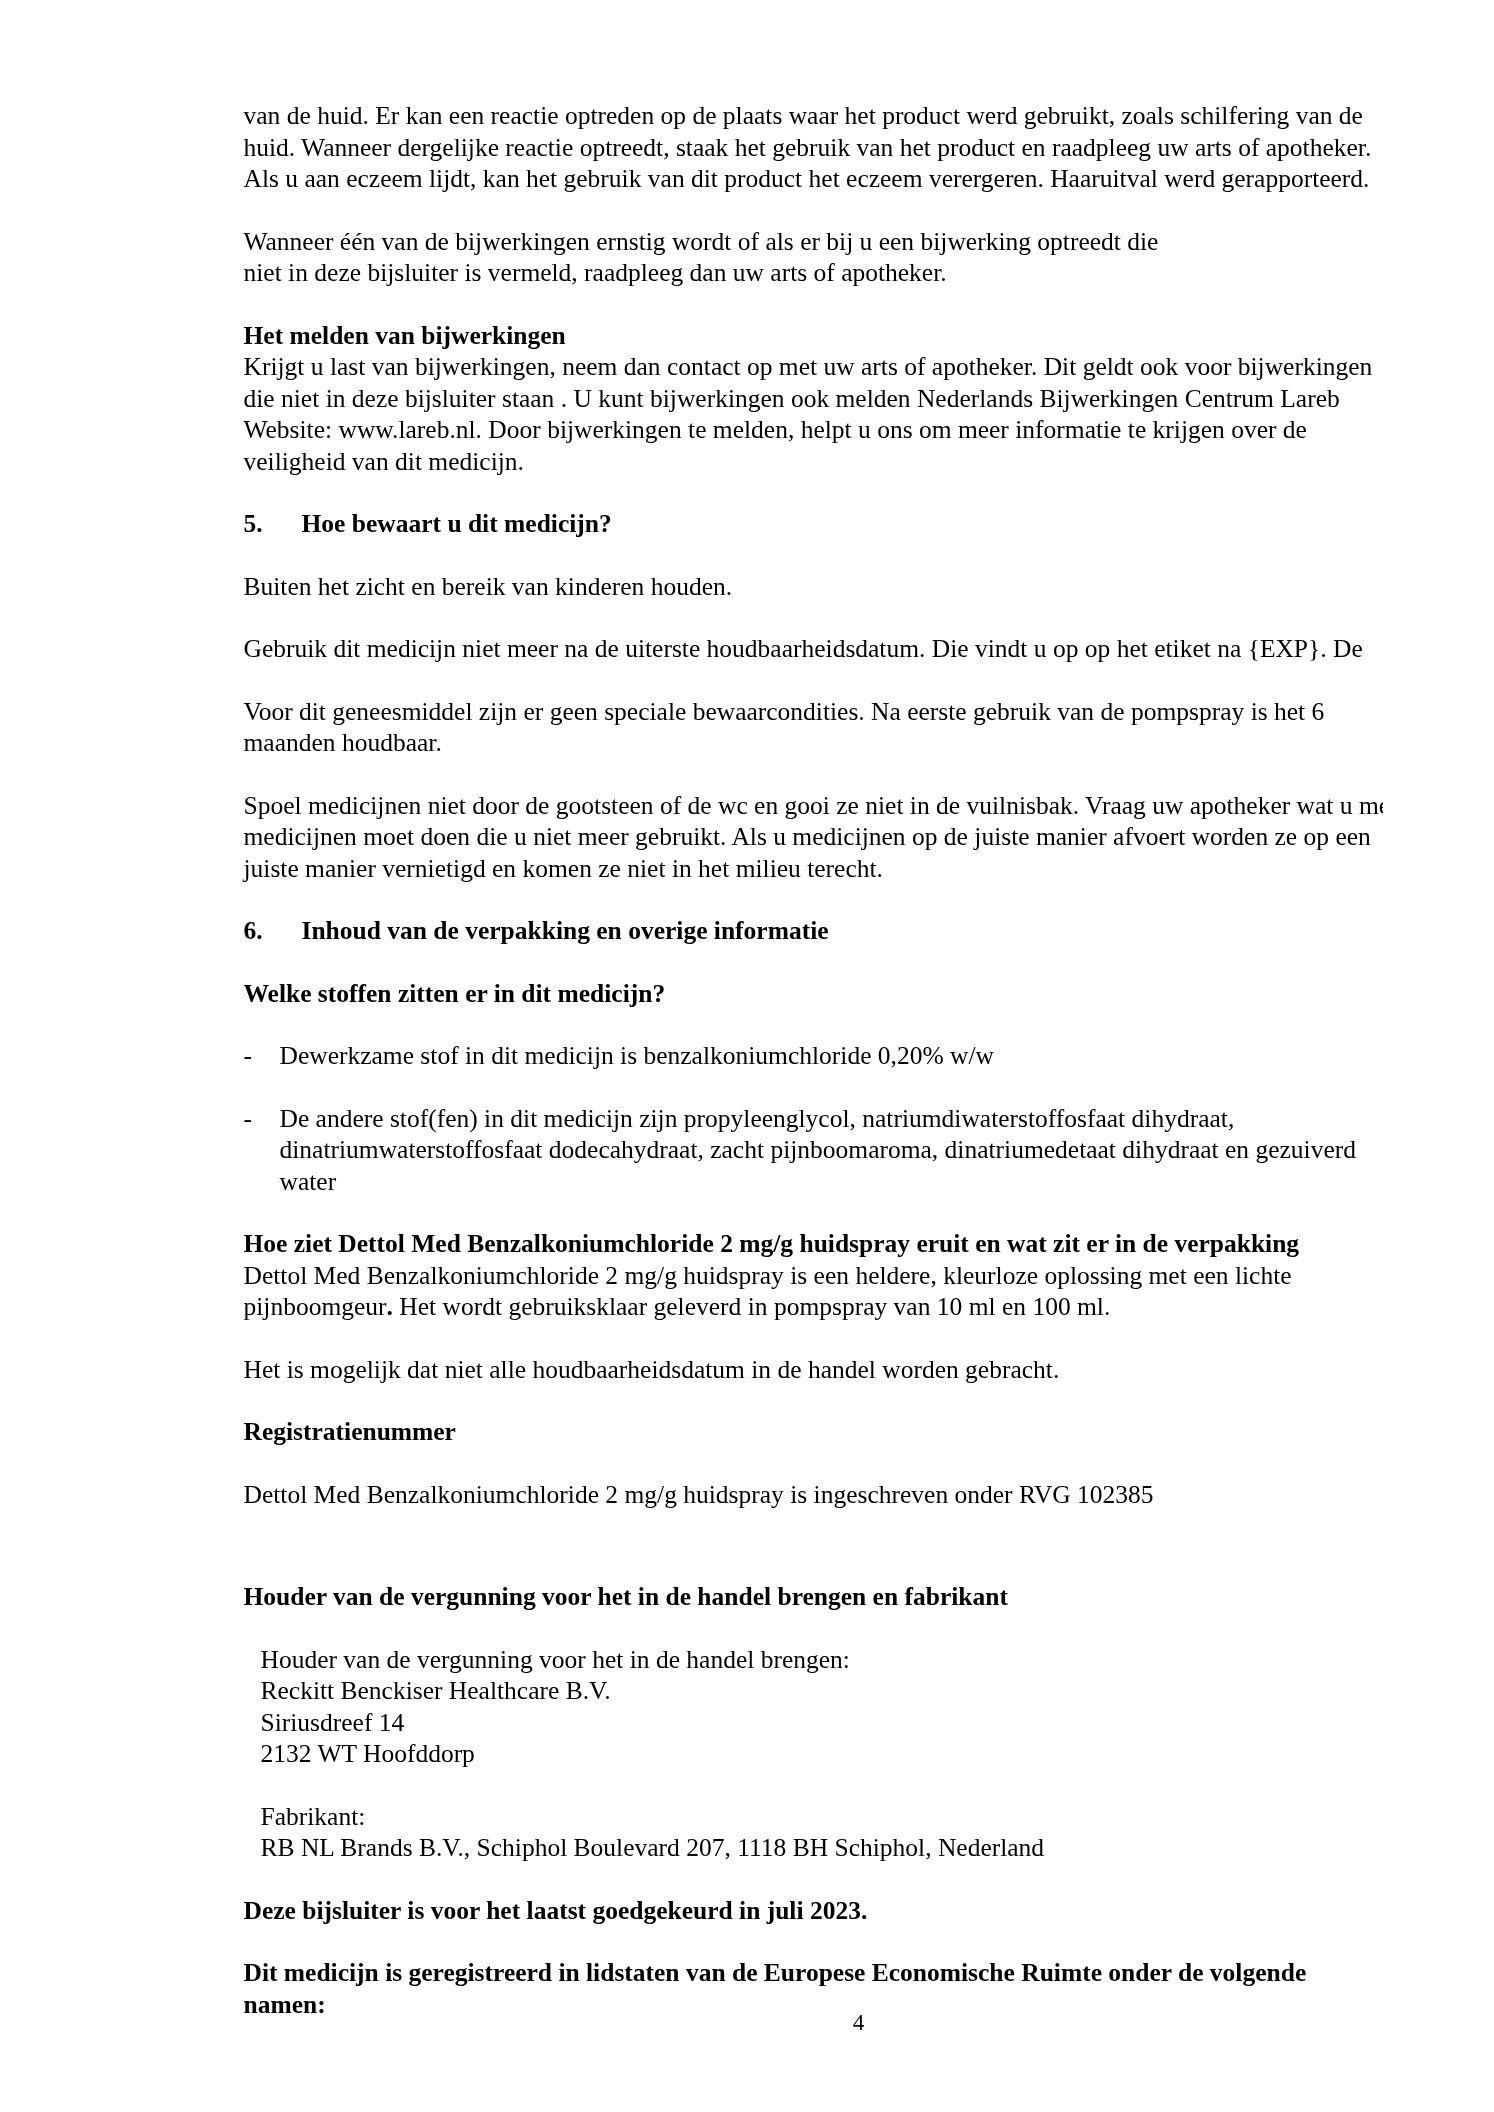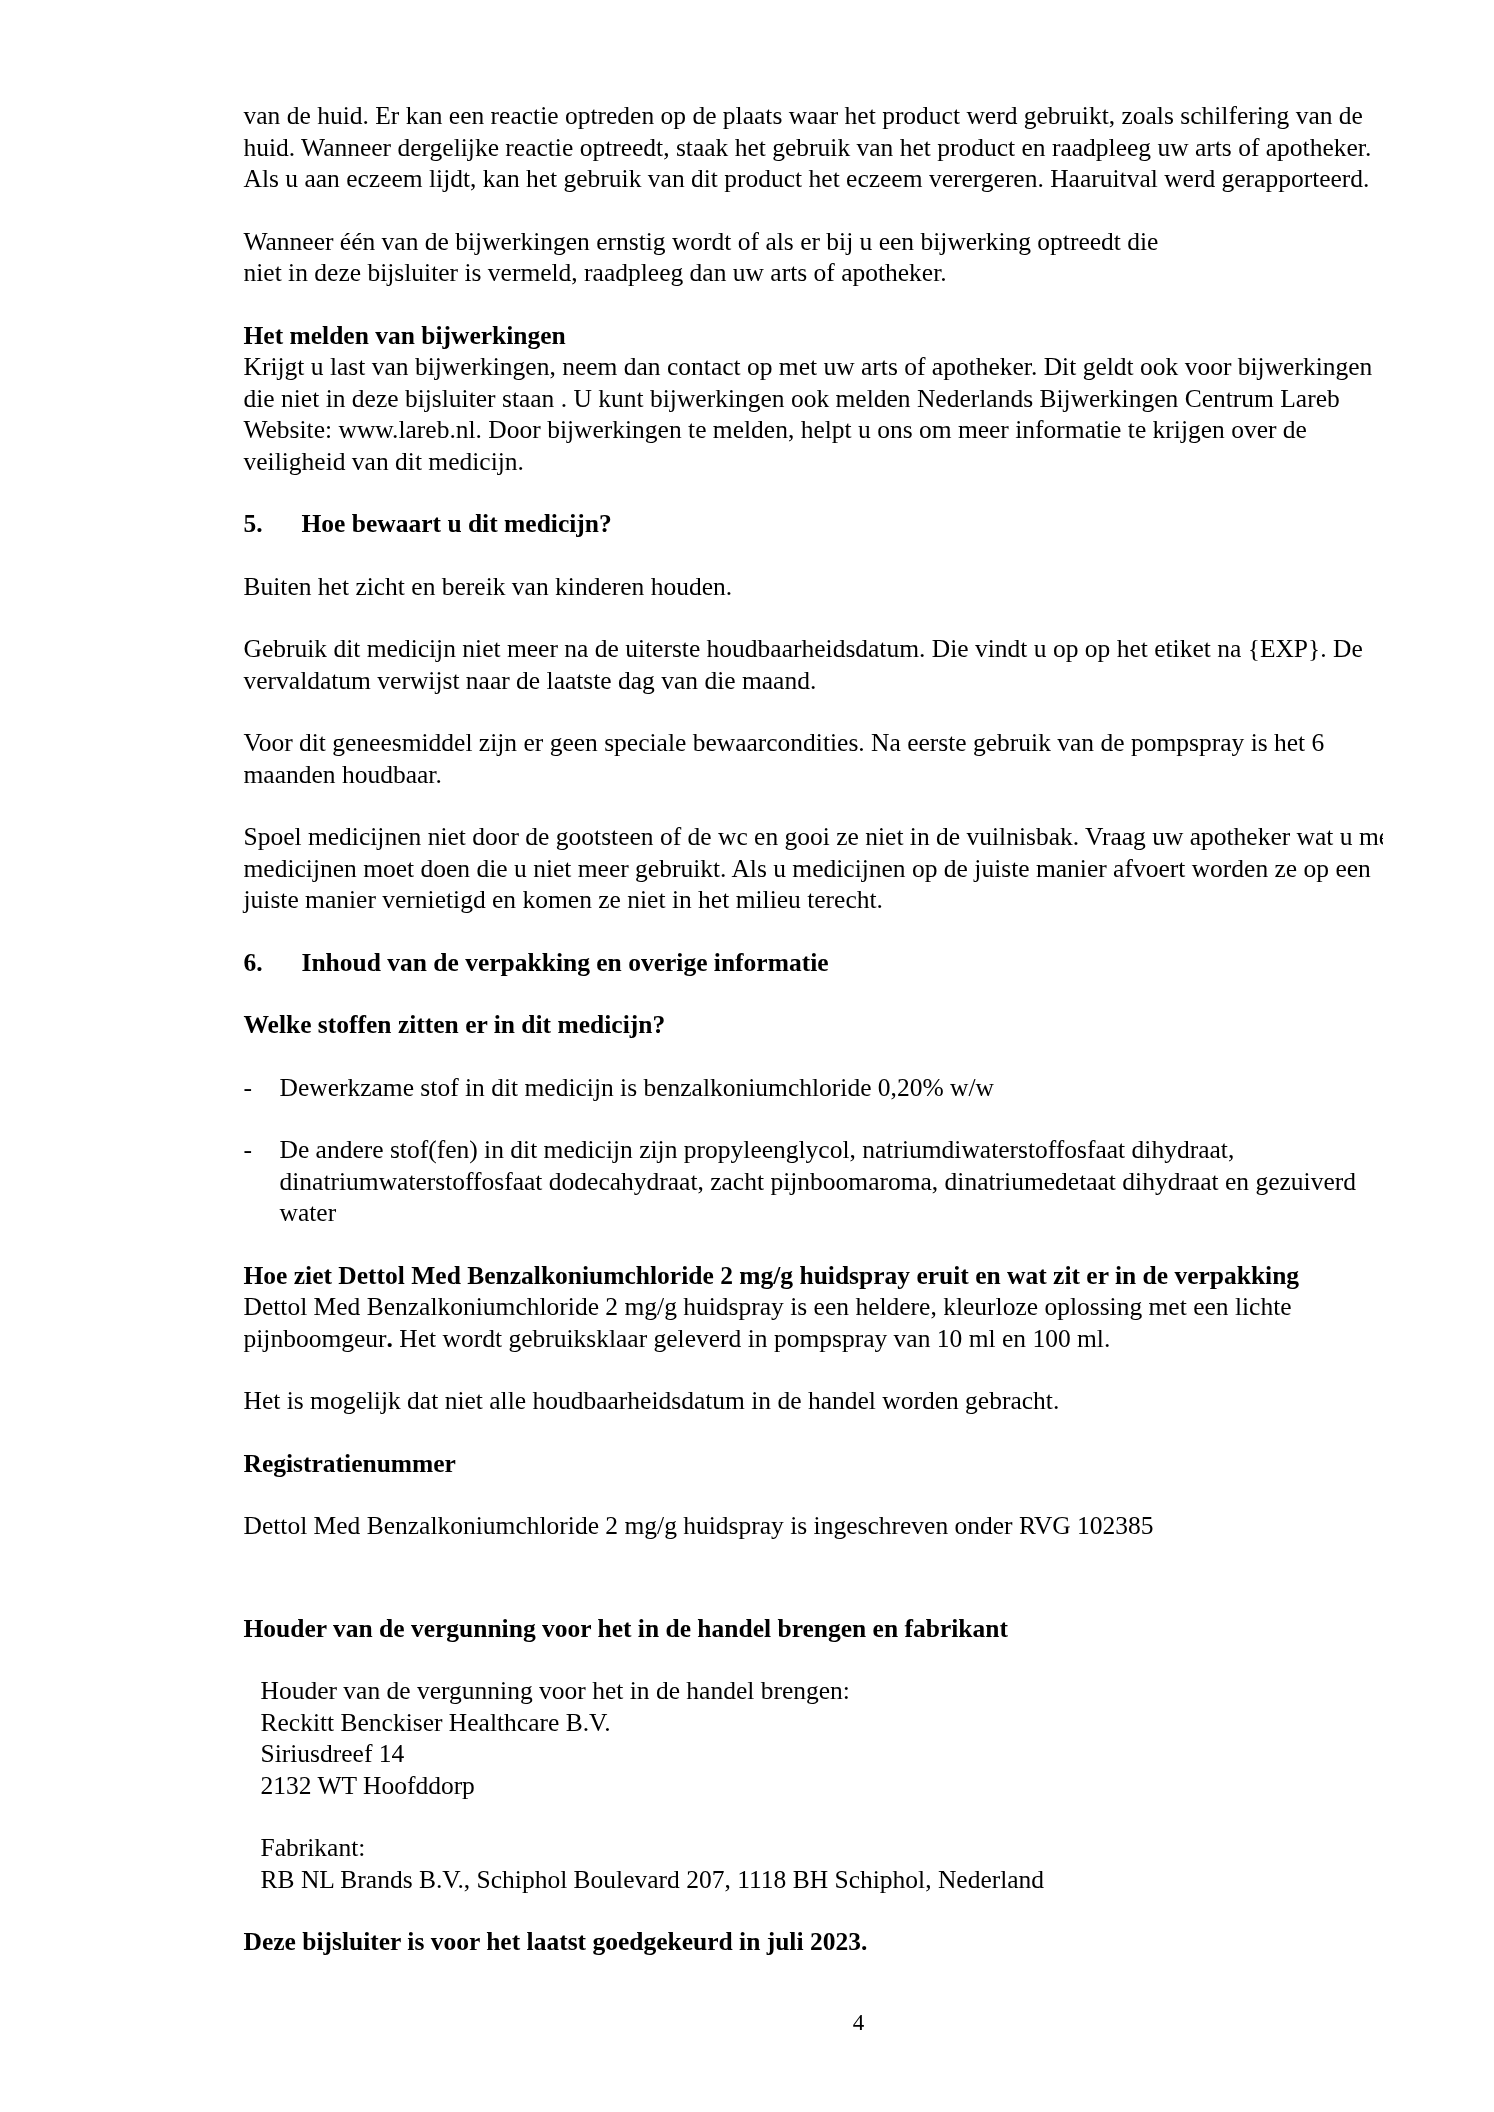--- a/index.html
+++ b/index.html
@@ -128,21 +128,20 @@
 
     <div class="section-heading">
       <span class="num">5.</span>
       <span class="title">Hoe bewaart u dit medicijn?</span>
     </div>
 
     <p class="para">Buiten het zicht en bereik van kinderen houden.</p>
 
     <p class="para">
       <span class="nowrapline">Gebruik dit medicijn niet meer na de uiterste houdbaarheidsdatum. Die vindt u op op het etiket na {EXP}. De</span><br>
-      <span class="nowrapline">vervaldatum verwijst naar de laatste dag van die maand.</span>
     </p>
 
     <p class="para">
       <span class="nowrapline">Voor dit geneesmiddel zijn er geen speciale bewaarcondities. Na eerste gebruik van de pompspray is het 6</span><br>
       <span class="nowrapline">maanden houdbaar.</span>
     </p>
 
     <p class="para">
       <span class="nowrapline">Spoel medicijnen niet door de gootsteen of de wc en gooi ze niet in de vuilnisbak. Vraag uw apotheker wat u met</span><br>
       <span class="nowrapline">medicijnen moet doen die u niet meer gebruikt. Als u medicijnen op de juiste manier afvoert  worden ze  op een</span><br>
@@ -196,17 +195,21 @@
 
     <div class="addr">
       <div>Fabrikant:</div>
       <div>RB NL Brands B.V., Schiphol Boulevard 207, 1118 BH Schiphol, Nederland</div>
     </div>
 
     <div class="gap-small"></div>
 
     <p class="heading-spaced">Deze bijsluiter is voor het laatst goedgekeurd in juli 2023.</p>
 
+    <p class="heading-bold">
+      <span class="nowrapline">Dit medicijn is geregistreerd in lidstaten van de Europese Economische Ruimte  onder de volgende</span><br>
+      <span class="nowrapline">namen:</span>
+    </p>
 
   </div>
 
   <div class="page-number">4</div>
 </div>
 
 </body></html>

